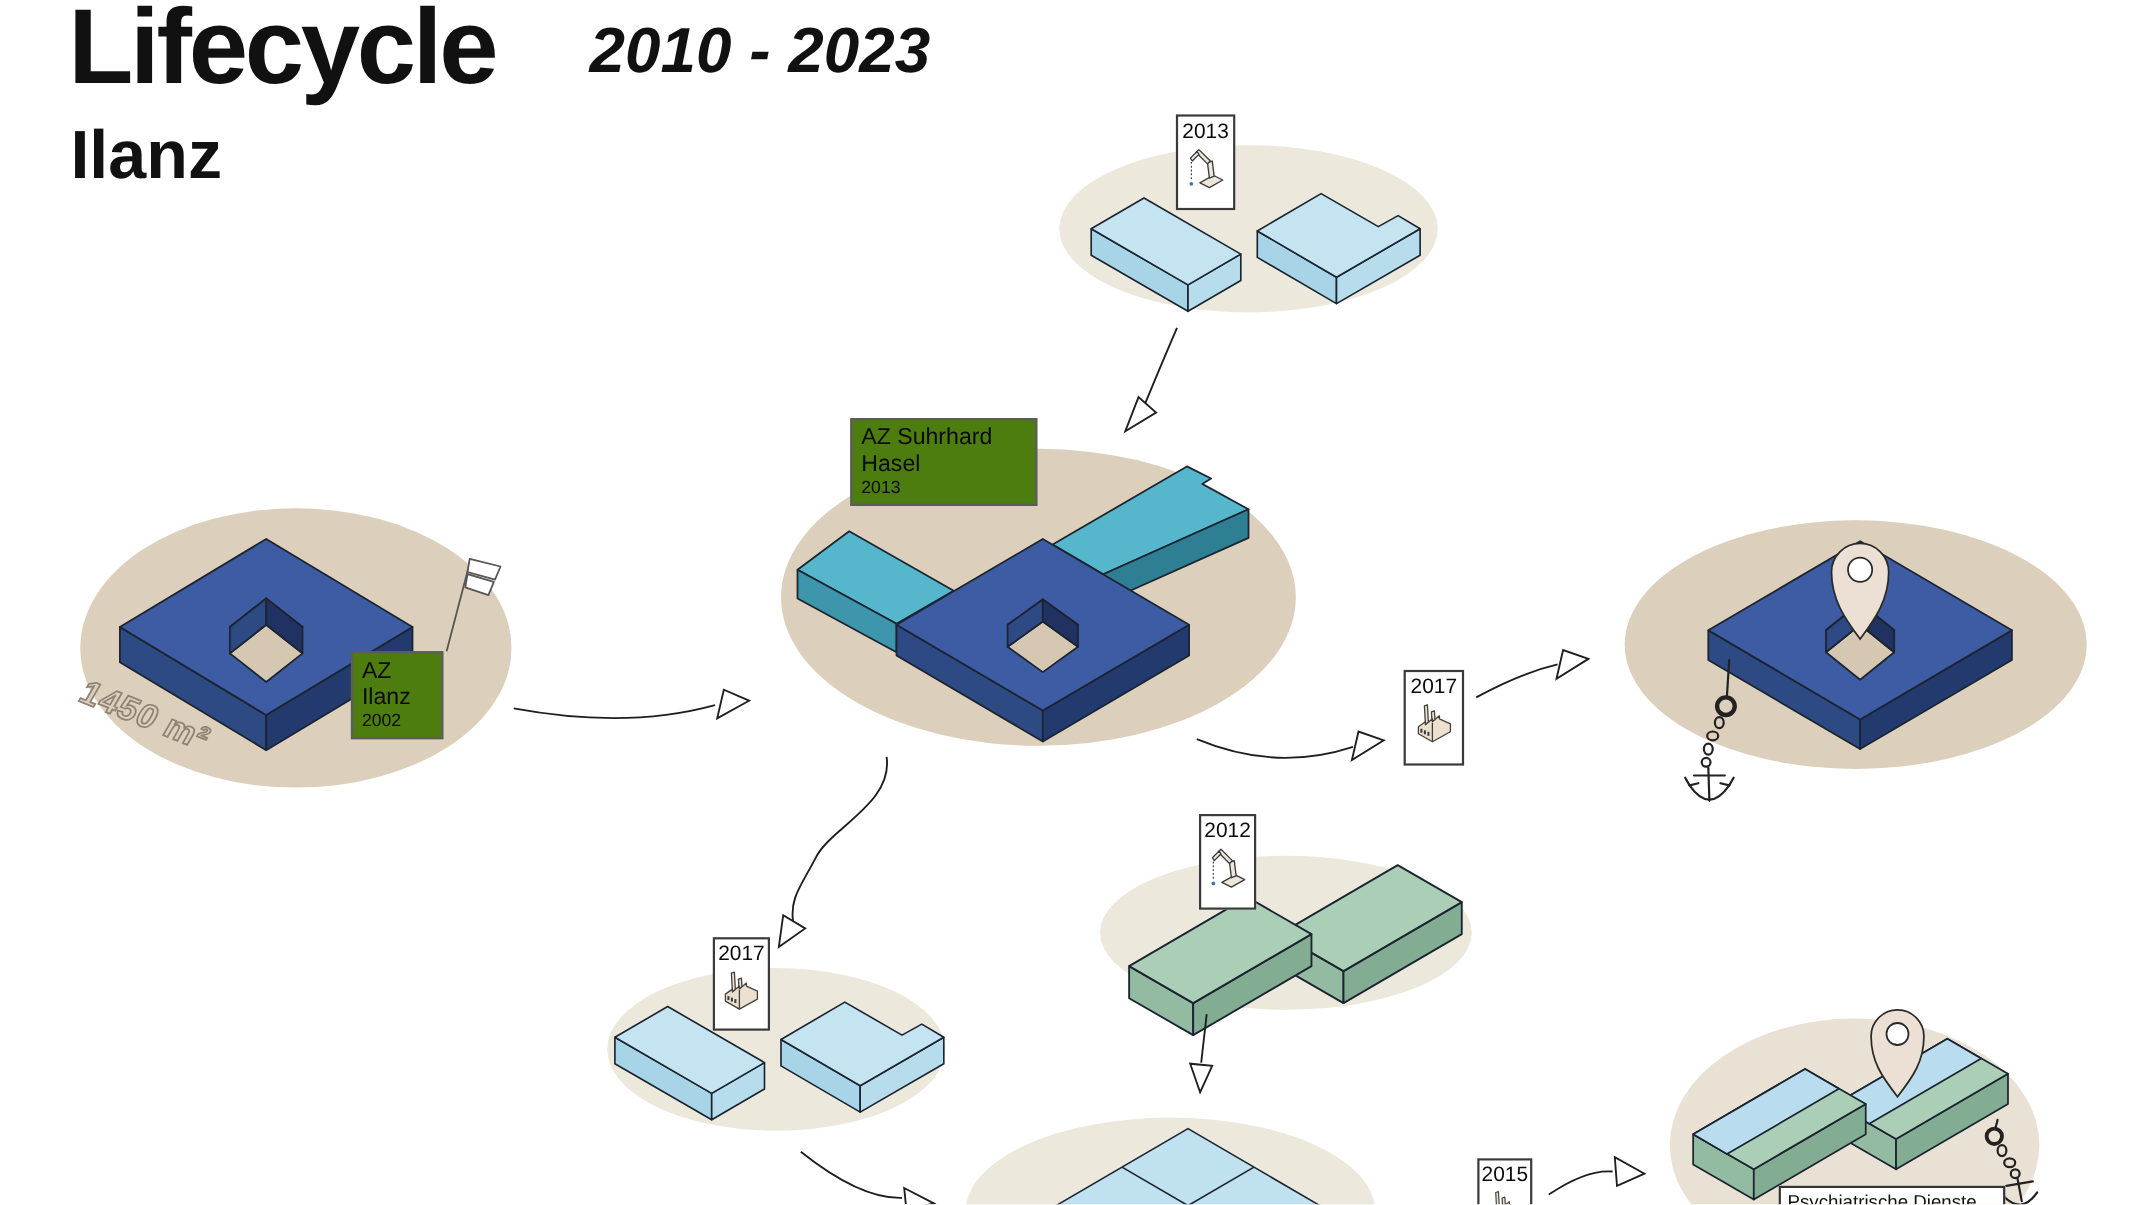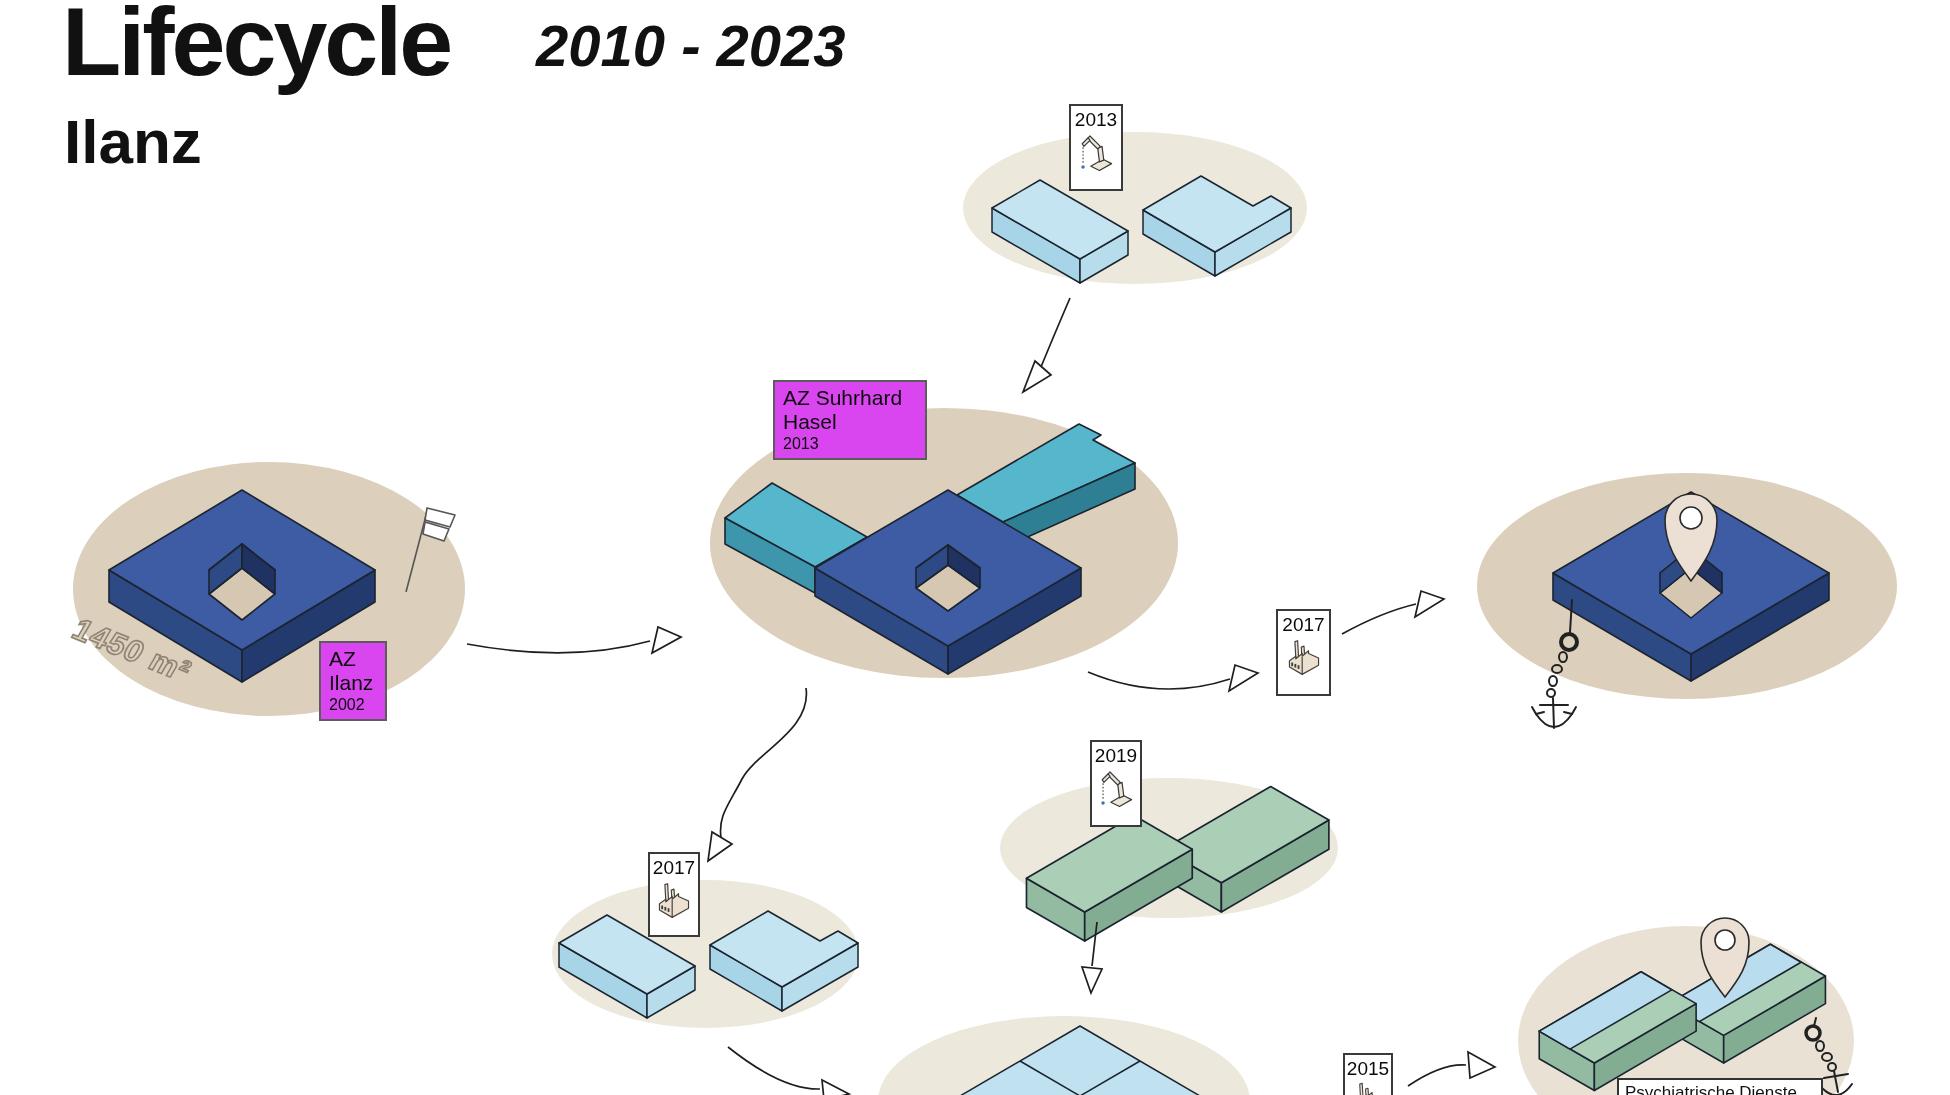--- a/index.html
+++ b/index.html
@@ -7,21 +7,21 @@
           font-family:"Liberation Sans","DejaVu Sans",sans-serif;color:#111;border-radius:23px;}
   .ellipse{position:absolute;border-radius:50%;z-index:1;}
   .tan{background:#dccfbb;}
   .cream{background:#ece8dc;}
   .cream2{background:#e9e2d4;}
   .bsvg{position:absolute;z-index:3;overflow:visible;}
   #arrows{position:absolute;left:0;top:0;z-index:4;pointer-events:none;}
   .title-main{position:absolute;left:62px;top:-14px;font-size:97px;font-weight:700;letter-spacing:-3px;z-index:5;}
   .title-period{position:absolute;left:536px;top:12px;font-size:58px;font-weight:700;font-style:italic;letter-spacing:0;z-index:5;}
   .title-sub{position:absolute;left:64px;top:106px;font-size:62px;font-weight:700;z-index:5;}
-  .label-box{position:absolute;background:#d946ef;border:2px solid #5c5c5c;padding:4px 8px 5px 8px;z-index:5;line-height:1.12;}
+  .label-box{position:absolute;background:#4d7c0f;border:2px solid #5c5c5c;padding:4px 24px 5px 8px;z-index:5;line-height:1.12;}
   .label-name{font-size:21px;color:#0b0b0b;}
   .label-year{font-size:16px;margin-top:2px;color:#0b0b0b;}
   .tag{position:absolute;background:#fff;border:2px solid #3a3a3a;z-index:5;display:flex;flex-direction:column;align-items:center;padding-top:3px;}
   .tag-year{font-size:19px;color:#0b0b0b;}
   .area-label{position:absolute;left:84px;top:612px;z-index:2;font-size:31px;font-weight:700;letter-spacing:1px;
               transform:rotate(22deg) skewX(-8deg);transform-origin:left top;
               color:#dccfbb;-webkit-text-stroke:1.6px #8e8374;}
   .psych-box{position:absolute;left:1617px;top:1078px;width:190px;height:40px;background:#fff;border:2px solid #333;
              z-index:6;font-size:17px;padding:3px 6px;white-space:nowrap;}
 </style>
@@ -246,21 +246,21 @@
       </g>
       <g fill="#3a3a3a">
         <rect x="8" y="28" width="2" height="4"></rect>
           <rect x="11.5" y="29.5" width="2" height="4"></rect>
           <rect x="15" y="31" width="2" height="4"></rect>
       </g>
     </svg>
   </div>
 
   <div class="tag" style="left:1090px;top:740px;width:48px;height:80px;">
-    <div class="tag-year">2019</div>
+    <div class="tag-year">2012</div>
     <svg width="38" height="48" viewBox="0 0 44 54">
       <g stroke="#3a3a3a" stroke-width="1.4" fill="#eee6d8" stroke-linejoin="round">
         <polygon points="16,40 30,32 40,37 26,45"></polygon>
         <polygon points="24,19 29,17 31,33 26,35"></polygon>
         <polygon points="24,20 12,8 15,5 27,17"></polygon>
         <polygon points="13,7 6,14 8,17 15,10"></polygon>
       </g>
       <line x1="7" y1="18" x2="7" y2="38" stroke="#3a3a3a" stroke-width="1.2" stroke-dasharray="2,2"></line>
       <circle cx="7" cy="41" r="2" fill="#4a6fb0"></circle>
     </svg>
@@ -270,21 +270,21 @@
     <div class="tag-year">2015</div>
     <svg width="40" height="44" viewBox="0 0 44 46">
       <g stroke="#44403a" stroke-width="1.3" fill="#ece1d1" stroke-linejoin="round">
         <polygon points="12,5 15,4 16,22 13,23"></polygon>
         <polygon points="19,11 22,10 23,25 20,26"></polygon>
         <path d="M6,26 L13,21 L13,24 L20,18 L20,21 L27,15 L27,18 L38,23 L38,31 L20,41 L6,33 Z"></path>
       </g>
     </svg>
   </div>
 
-  <div class="label-box" style="left:319px;top:641px;min-width:48px;">
+  <div class="label-box" style="left:319px;top:592px;min-width:48px;">
     <div class="label-name">AZ</div>
     <div class="label-name">Ilanz</div>
     <div class="label-year">2002</div>
   </div>
 
   <div class="label-box" style="left:773px;top:380px;min-width:134px;">
     <div class="label-name">AZ Suhrhard</div>
     <div class="label-name">Hasel</div>
     <div class="label-year">2013</div>
   </div>

